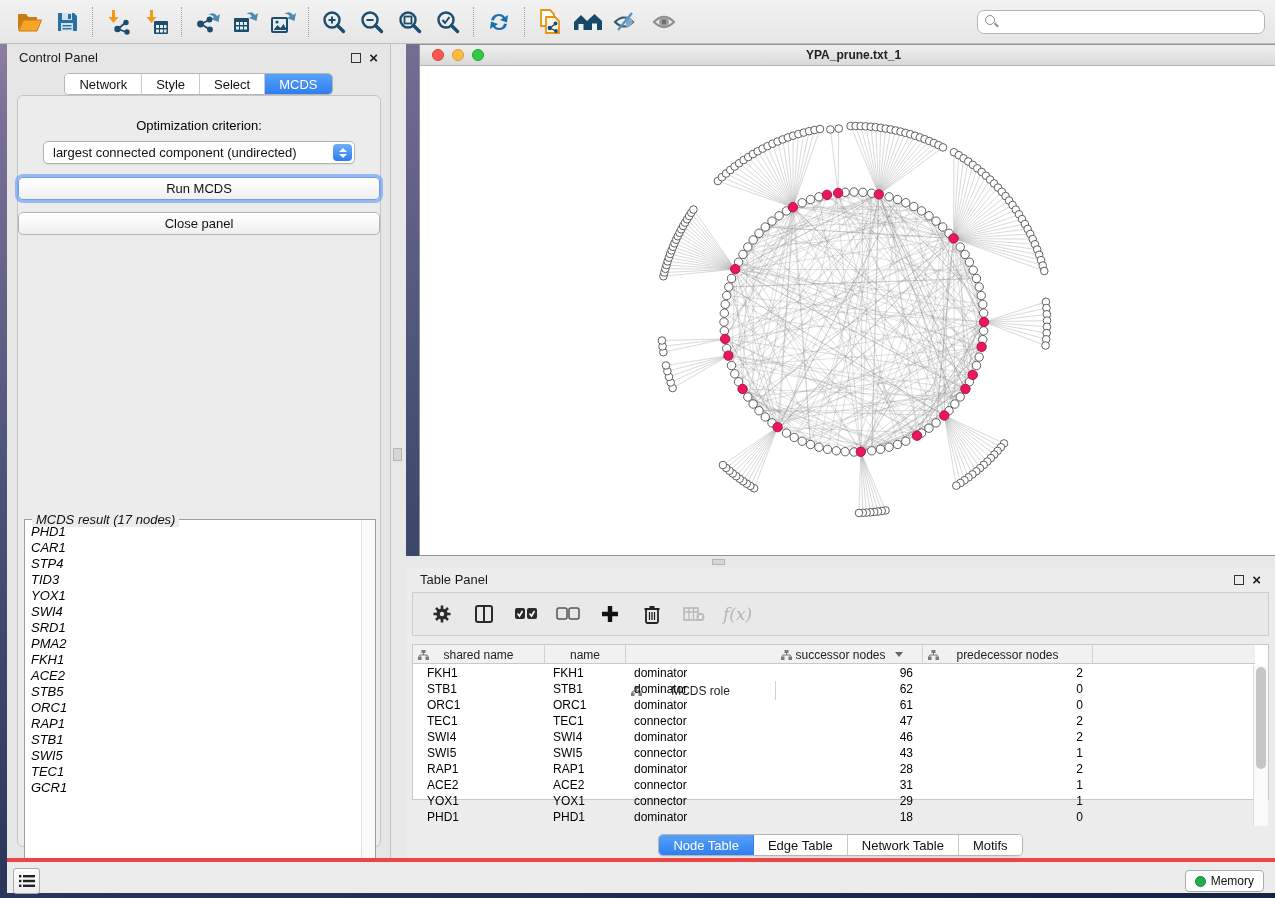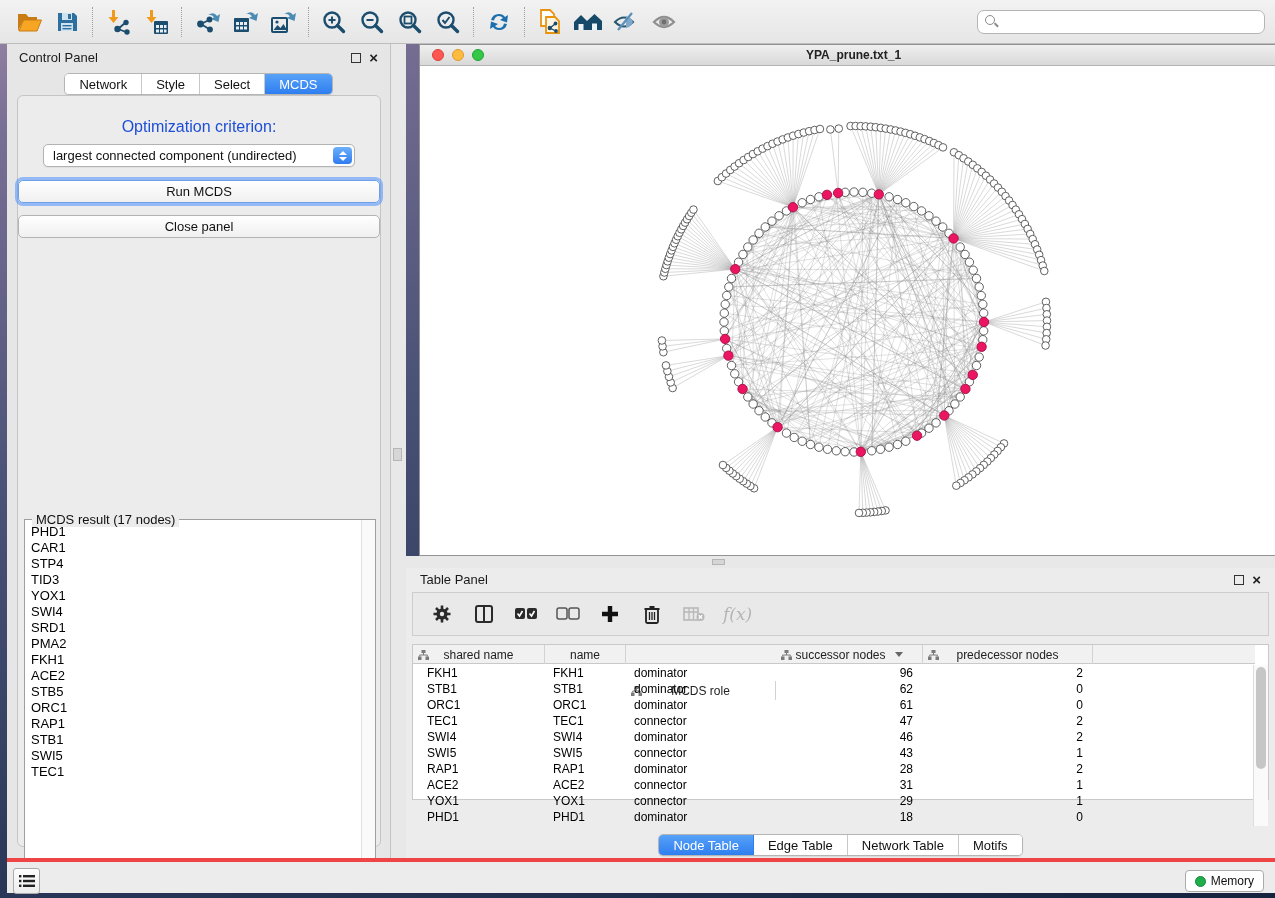--- a/index.html
+++ b/index.html
@@ -30,34 +30,34 @@
 
   .segmented { display:flex; background:#fff; border:1px solid #b5b5b5; border-radius:5px; overflow:hidden; height:22px;
     box-shadow:0 1px 1px rgba(0,0,0,.08); width:max-content; }
   .segmented .seg { padding:3px 14px; font-size:13px; color:#111; display:flex; align-items:center; border-right:1px solid #c9c9c9; background:#fff; cursor:default; }
   .segmented .seg:last-child { border-right:none; }
   .segmented .seg.sel { background:linear-gradient(#58a2f8,#2e7ef0); color:#fff; border-right-color:#2e7ef0; }
   #cp-tabs { margin:4px auto 0 auto; }
 
   #cp-inner { position:absolute; left:10px; top:51px; width:364px; height:752px;
     background:#ececec; border:1px solid #c5c5c5; border-radius:6px; }
-  #opt-label { text-align:center; font-size:16px; color:#1d4ed8; margin-top:22px; }
+  #opt-label { text-align:center; font-size:13px; color:#000000; margin-top:22px; }
   #opt-select { position:relative; margin:8px auto 0 auto; width:312px; height:23px; background:#fff;
     border:1px solid #b3b3b3; border-radius:5px; font-size:13px; color:#111; display:flex; align-items:center; padding:0 26px 0 9px;
     box-shadow:0 1px 1px rgba(0,0,0,.06); }
   .stepper { position:absolute; right:2px; top:2px; width:19px; height:17px; border-radius:4px;
     background:linear-gradient(#6cb0fa,#2f7cf0); display:flex; flex-direction:column; align-items:center; justify-content:center; gap:2px; }
   .chev-up { width:0; height:0; border-left:4px solid transparent; border-right:4px solid transparent; border-bottom:4px solid #fff; }
   .chev-dn { width:0; height:0; border-left:4px solid transparent; border-right:4px solid transparent; border-top:4px solid #fff; }
   #cp-buttons { display:flex; justify-content:center; gap:12px; margin-top:13px;flex-direction:column; }
   .mac-btn { height:23px; padding:0 16px; background:linear-gradient(#ffffff,#f0f0f0); border:1px solid #b3b3b3;
     border-radius:5px; font-size:13px; color:#111; }
   .mac-btn.focused { box-shadow:0 0 0 3px rgba(77,143,254,.55); border-color:#6ba0e8; }
 
-  #mcds-group { position:absolute; left:6px; top:416px; width:352px; height:370px; }
+  #mcds-group { position:absolute; left:6px; top:416px; width:352px; height:370px;font-style:italic; }
   #mcds-box { position:absolute; left:0; top:7px; width:352px; height:363px; background:#fff; border:1px solid #9f9f9f; }
   #mcds-legend { position:absolute; left:8px; top:0; background:#ececec; padding:0 4px; font-size:13px; color:#111; z-index:2; }
   #mcds-list { position:absolute; left:2px; top:12px; width:334px; height:346px; overflow:hidden; font-size:13px; line-height:16px; color:#000; padding-left:5px; }
   #mcds-scroll { position:absolute; right:1px; top:8px; width:14px; height:354px; background:#fafafa; border-left:1px solid #e0e0e0; }
 
   
   #v-splitter { position:absolute; left:391px; top:44px; width:15px; height:814px; background:#e8e8e8; }
   #v-handle { position:absolute; left:2px; top:404px; width:9px; height:13px; background:#d6d6d6; border:1px solid #b5b5b5; }
   #h-gap { position:absolute; left:406px; top:556px; width:869px; height:12px; background:#e8e8e8; }
   #h-handle { position:absolute; left:306px; top:3px; width:13px; height:6px; background:#d6d6d6; border:1px solid #b5b5b5; }
@@ -301,20 +301,21 @@
           <div>SRD1</div>
           <div>PMA2</div>
           <div>FKH1</div>
           <div>ACE2</div>
           <div>STB5</div>
           <div>ORC1</div>
           <div>RAP1</div>
           <div>STB1</div>
           <div>SWI5</div>
           <div>TEC1</div>
+          <div>GCR1</div>
         </div>
       <div id="mcds-scroll"></div>
     </div>
   </div>
 </div>
 
 <div id="v-splitter">
     <div id="v-handle"></div>
   </div>
 <div id="h-gap">

